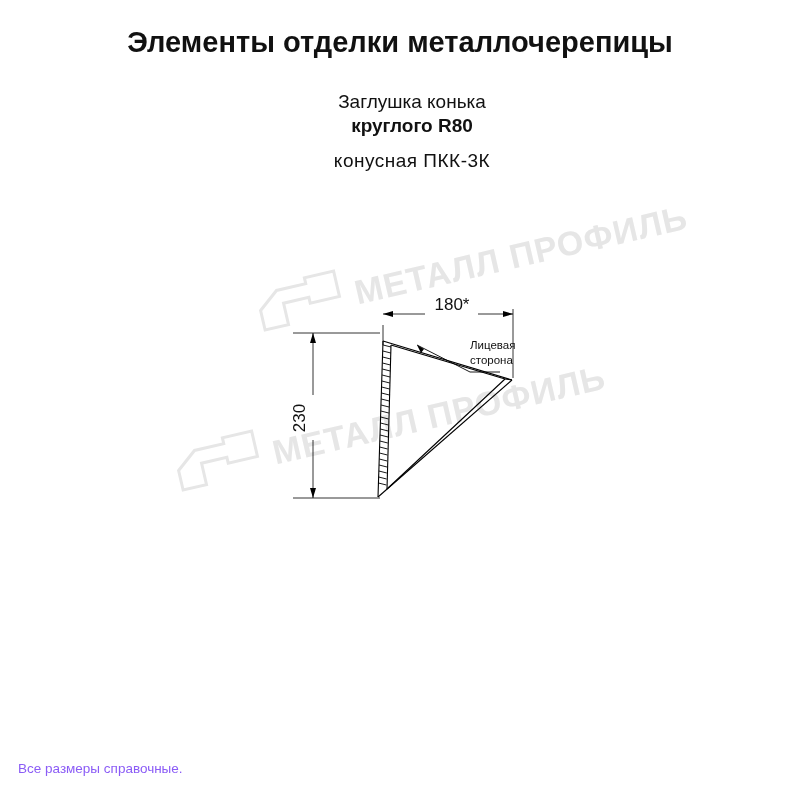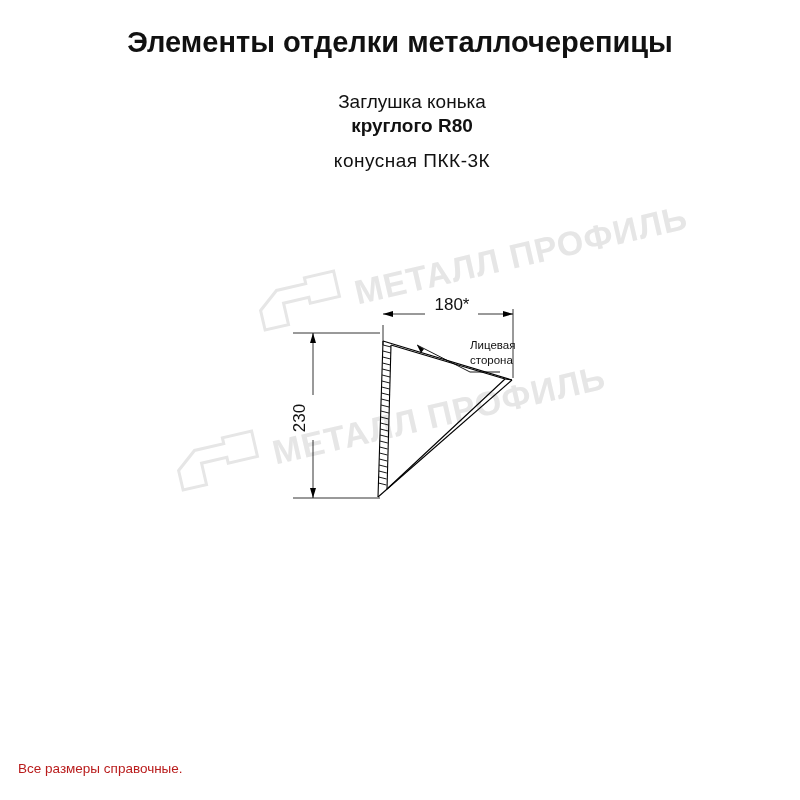--- a/index.html
+++ b/index.html
@@ -52,21 +52,21 @@
     width: 800px;
     height: 800px;
   }
 
   .footnotes {
     position: absolute;
     left: 18px;
     bottom: 20px;
     font-size: 13.5px;
     line-height: 1.55;
-    color: #b91c1c;
+    color: #8b5cf6;
   }
   .footnotes div { white-space: nowrap; }
 
   .wm {
     position: absolute;
     pointer-events: none;
     user-select: none;
   }
   .wm-text {
     font-size: 34px;

